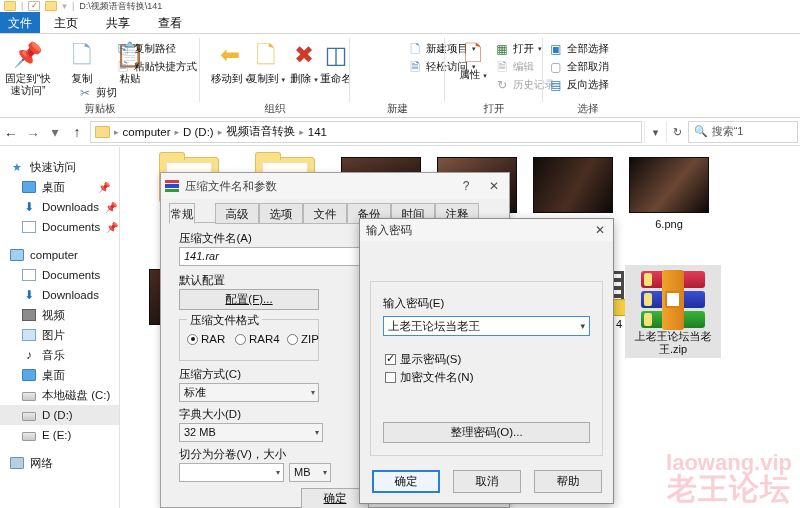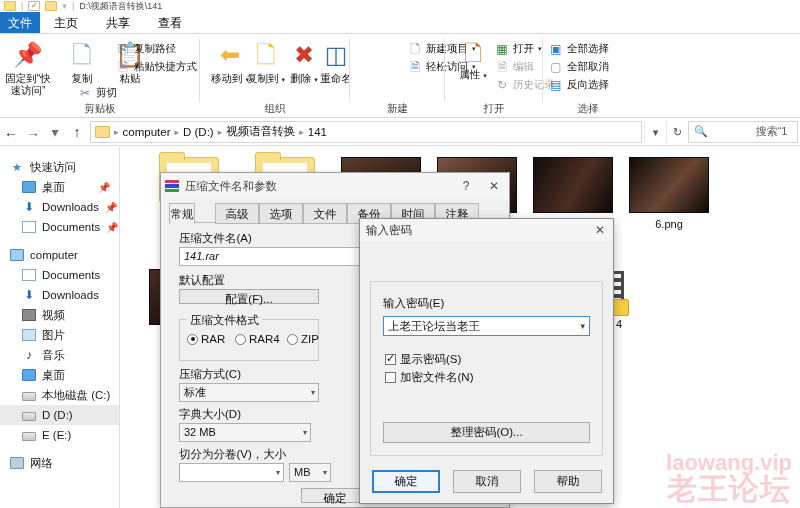--- a/index.html
+++ b/index.html
@@ -59,21 +59,21 @@
   #crumbbox{flex:1;height:22px;margin:0 2px;border:1px solid #d6d6d6;background:#fff;
     display:flex;align-items:center;padding:0 4px;gap:2px;overflow:hidden;}
   .cfold{width:15px;height:12px;background:#fbdc8a;border:1px solid #e0bb5d;border-radius:1px;}
   .crumb{font-size:11.5px;color:#111;white-space:nowrap;}
   .csep{color:#8a8a8a;font-size:9px;padding:0 2px;}
   #crumb-drop,#crumb-refresh{width:22px;height:22px;line-height:22px;text-align:center;
     font-size:11px;color:#555;border-left:1px solid #e6e6e6;}
   #searchbox{width:110px;height:22px;margin-right:2px;border:1px solid #d6d6d6;background:#fff;
     display:flex;align-items:center;gap:4px;padding:0 5px;overflow:hidden;}
   #searchbox .mag{font-size:11px;color:#5a5a5a;}
-  #search-text{font-size:11px;color:#555;white-space:nowrap;margin-left:44px;}
+  #search-text{font-size:11px;color:#555;white-space:nowrap;}
 
   
   #navpane{position:absolute;left:0;top:147px;width:120px;bottom:0;background:#fff;
     border-right:1px solid #e0e0e0;padding-top:10px;}
   .navrow{height:20px;display:flex;align-items:center;font-size:11.5px;color:#1a1a1a;
     padding-left:10px;gap:6px;white-space:nowrap;}
   .navrow.lvl2{padding-left:22px;}
   .navrow.sel{background:#eaeaea;}
   .navrow .pin{margin-left:auto;margin-right:8px;color:#9a9a9a;font-size:10px;}
   .ni{display:inline-block;width:14px;height:12px;flex:none;position:relative;}
@@ -131,22 +131,22 @@
   #rar-tabs{position:absolute;left:8px;top:30px;right:8px;height:20px;border-bottom:1px solid #b8b8b8;}
   .rtb{position:absolute;top:0;height:21px;line-height:20px;text-align:center;font-size:11.5px;
     color:#1a1a1a;border:1px solid #b8b8b8;background:#e6e6e6;}
   .rtb.active{background:#f0f0f0;border-bottom:1px solid #f0f0f0;font-weight:normal;}
   .rar-label{position:absolute;font-size:11.5px;color:#111;}
   .rar-field{position:absolute;height:19px;background:#fff;border:1px solid #b0b0b0;
     font-size:11px;color:#111;padding:0 4px;line-height:17px;overflow:hidden;white-space:nowrap;font-style:italic;}
   .rar-combo{position:absolute;height:19px;background:#f4f4f4;border:1px solid #b0b0b0;
     font-size:11px;color:#111;padding:0 16px 0 4px;line-height:17px;overflow:hidden;white-space:nowrap;}
   .rar-combo:after{content:"\25BE";position:absolute;right:3px;top:0;font-size:8px;color:#555;}
-  .rar-btn{position:absolute;height:15px;background:#e9e9e9;border:1px solid #ababab;
-    font-size:11.5px;color:#111;text-align:center;line-height:19px;}
+  .rar-btn{position:absolute;height:21px;background:#e9e9e9;border:1px solid #ababab;
+    font-size:11.5px;color:#111;text-align:center;line-height:19px;text-decoration:underline;}
   .rar-group{position:absolute;border:1px solid #c8c8c8;}
   .rar-grouplbl{position:absolute;background:#f0f0f0;padding:0 3px;font-size:11.5px;color:#111;}
   .radio{position:absolute;font-size:11.5px;color:#111;display:flex;align-items:center;gap:3px;}
   .rdot{width:11px;height:11px;border:1px solid #767676;border-radius:50%;background:#fff;
     display:inline-block;position:relative;flex:none;}
   .rdot.on:after{content:"";position:absolute;left:2.5px;top:2.5px;width:4px;height:4px;
     border-radius:50%;background:#1a1a1a;}
   .chk{position:absolute;font-size:11.5px;color:#111;display:flex;align-items:center;gap:4px;white-space:nowrap;}
   .cbox{width:11px;height:11px;border:1px solid #767676;background:#fff;display:inline-block;
     position:relative;flex:none;}
@@ -452,20 +452,38 @@
       <div class="vidstrip"></div>
       <div class="vidhole" style="top:3px"></div>
       <div class="vidhole" style="top:11px"></div>
       <div class="vidhole" style="top:19px"></div>
       <div class="vidhole" style="top:27px"></div>
       <div class="vidbadge"></div>
     </div>
     <div class="tname">4</div>
   </div>
 
+  <div class="tile sel" style="left:504px;top:118px">
+    <div class="thumbwrap" style="display:block;background:#e3e3e3;padding:4px 6px 2px">
+      <div class="rarico">
+        <div class="rbook r1">
+            <div class="rcap"></div>
+          </div>
+        <div class="rbook r2">
+            <div class="rcap"></div>
+          </div>
+        <div class="rbook r3">
+            <div class="rcap"></div>
+          </div>
+        <div class="rbelt"></div>
+        <div class="rbuckle"></div>
+      </div>
+      <div class="tname">上老王论坛当老王.zip</div>
+    </div>
+  </div>
 </div>
 
 <div id="rardlg">
   <div id="rardlg-title">
     <span class="rar-mini">
       <i style="top:0;background:#d03a52"></i>
       <i style="top:4.5px;background:#2f47c8"></i>
       <i style="top:9px;background:#2f9c35"></i>
     </span>
     <span id="rardlg-titletext">压缩文件名和参数</span>
@@ -504,21 +522,21 @@
   </div>
   <div class="radio" style="left:126px;top:160px">
     <span class="rdot"></span>
     <span>ZIP</span>
   </div>
 
   <div class="rar-label" style="left:18px;top:194px">压缩方式(C)</div>
   <div class="rar-combo" style="left:18px;top:210px;width:140px">标准</div>
 
   <div class="rar-label" style="left:18px;top:234px">字典大小(D)</div>
-  <div class="rar-combo" style="left:18px;top:250px;width:132px">32 MB</div>
+  <div class="rar-combo" style="left:18px;top:250px;width:144px">32 MB</div>
 
   <div class="rar-label" style="left:18px;top:274px">切分为分卷(V)，大小</div>
   <div class="rar-combo" style="left:18px;top:290px;width:105px;background:#fff"></div>
   <div class="rar-combo" style="left:128px;top:290px;width:42px">MB</div>
 
   <div class="rar-grouplbl" style="left:207px;top:140px">压缩选</div>
   <div class="chk" style="left:207px;top:158px">
     <span class="cbox"></span>
     <span>压缩</span>
   </div>

